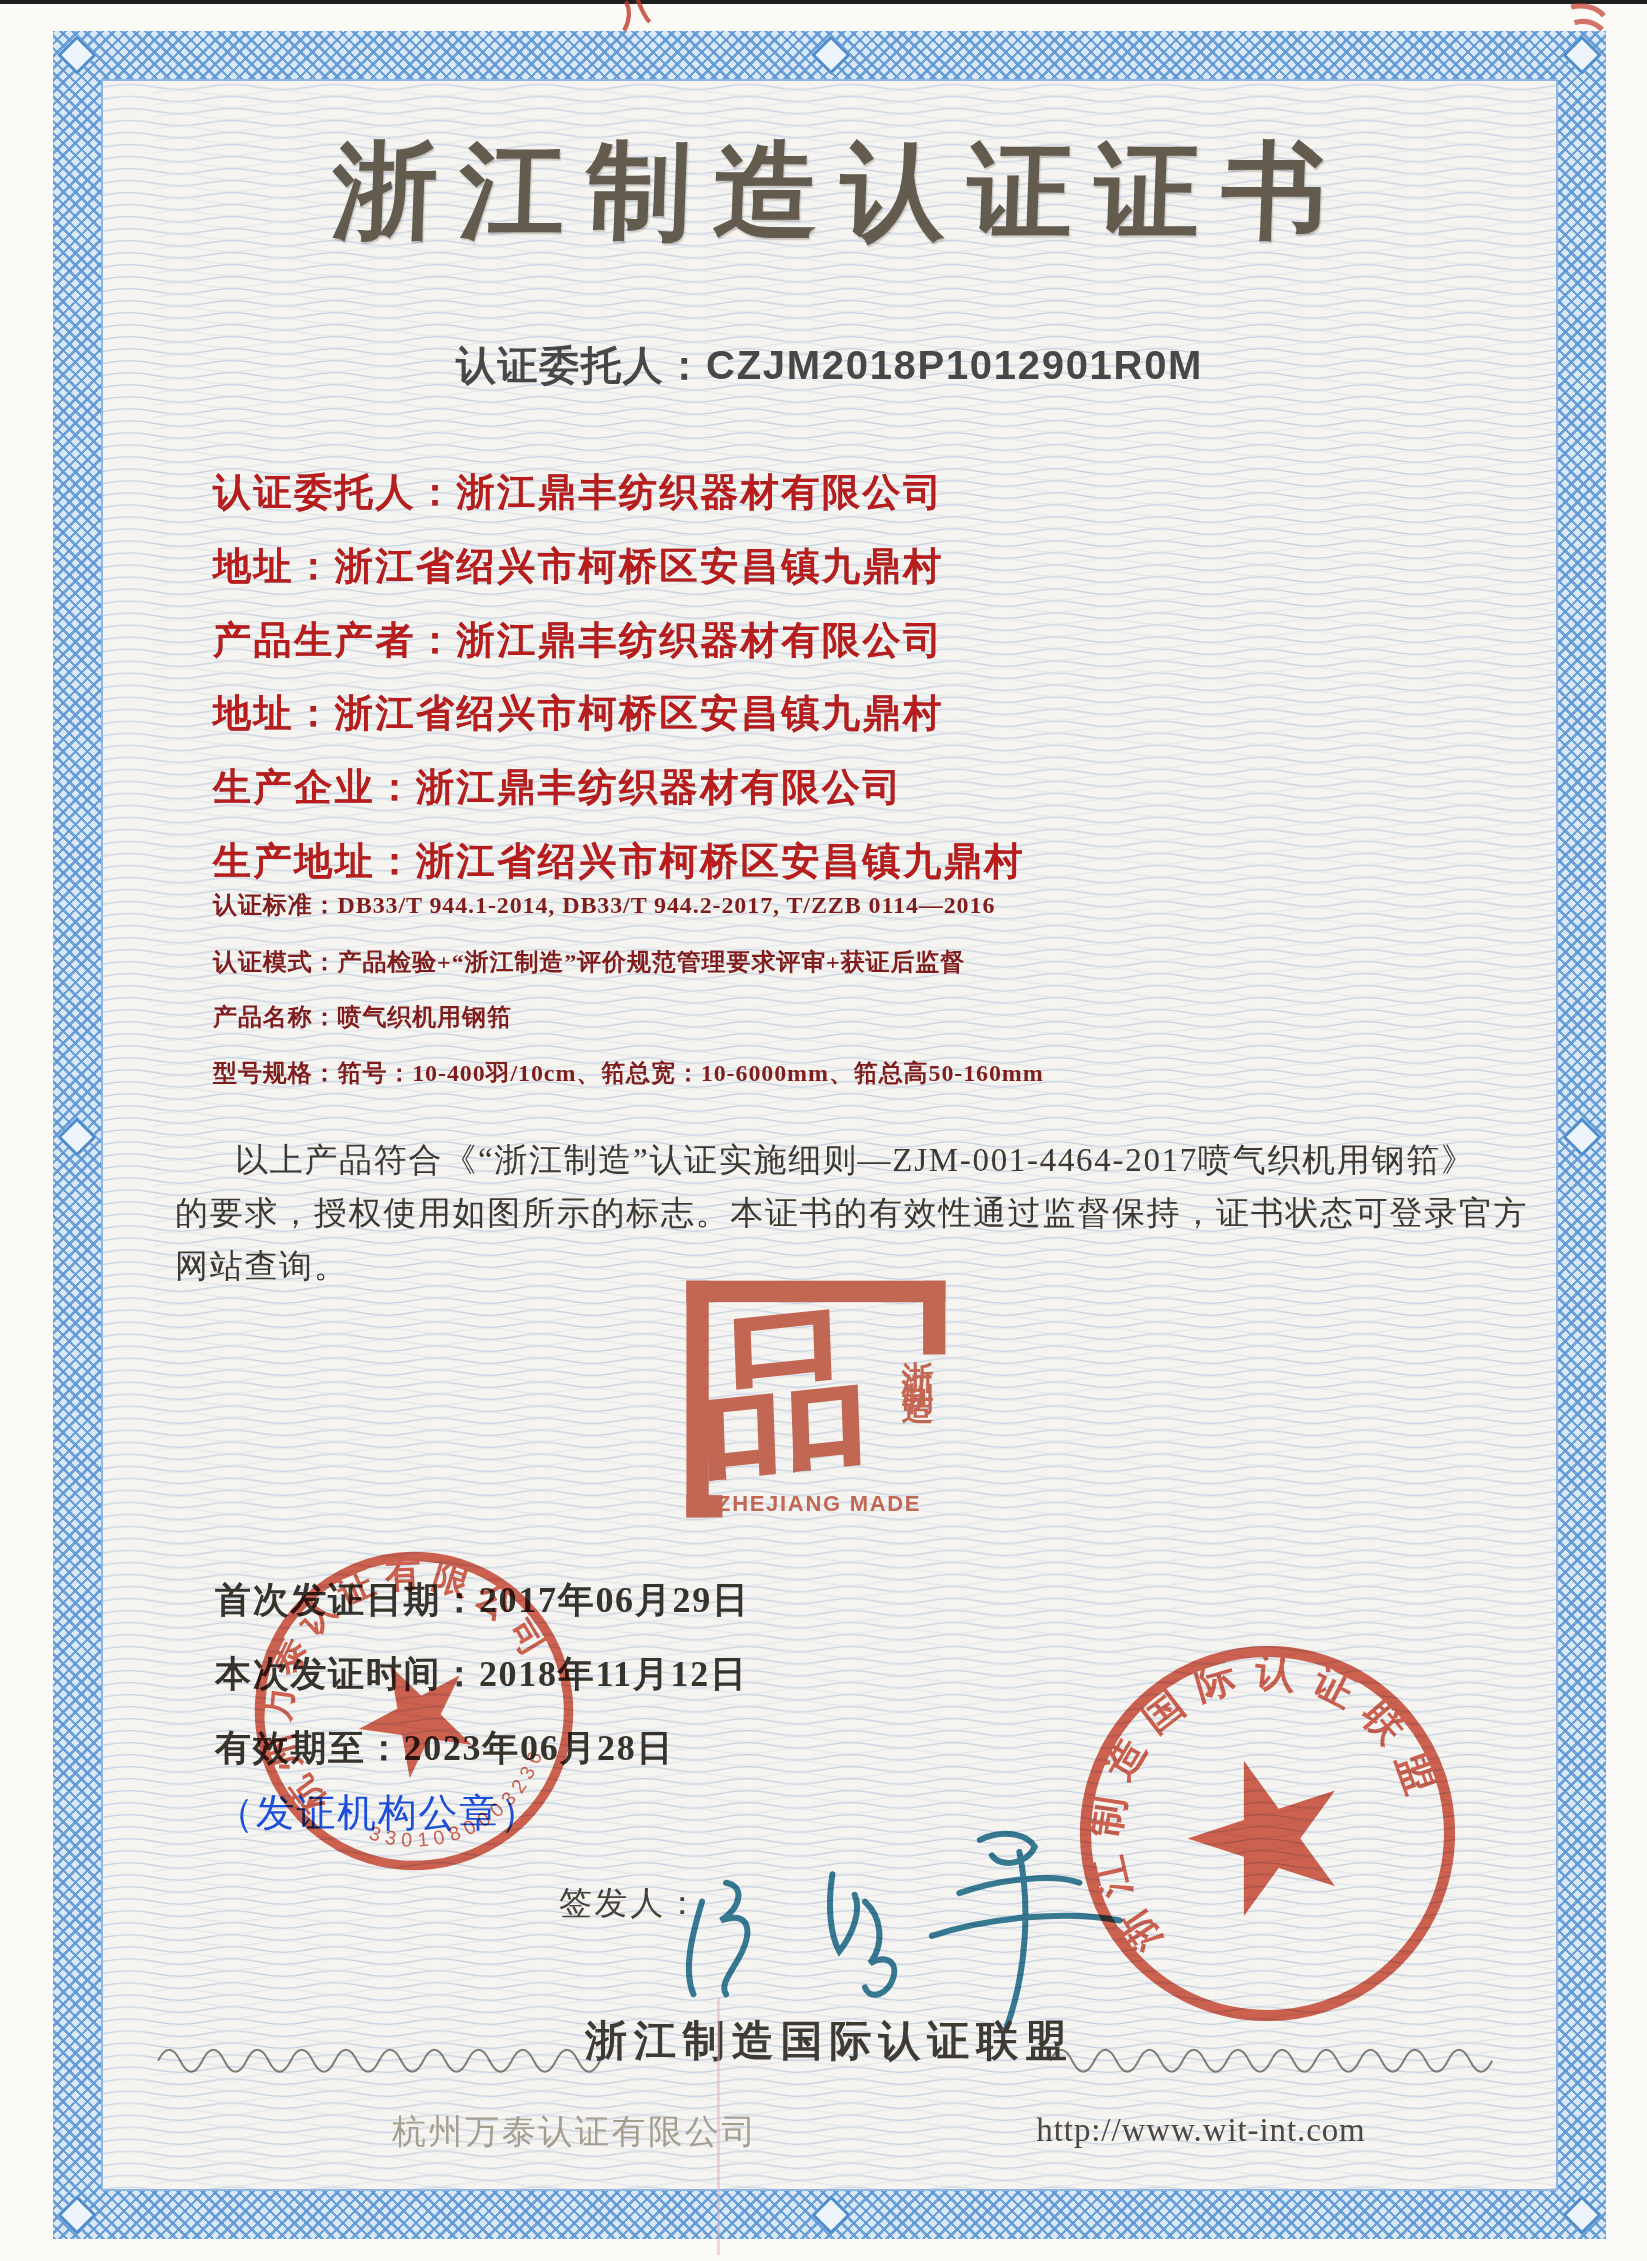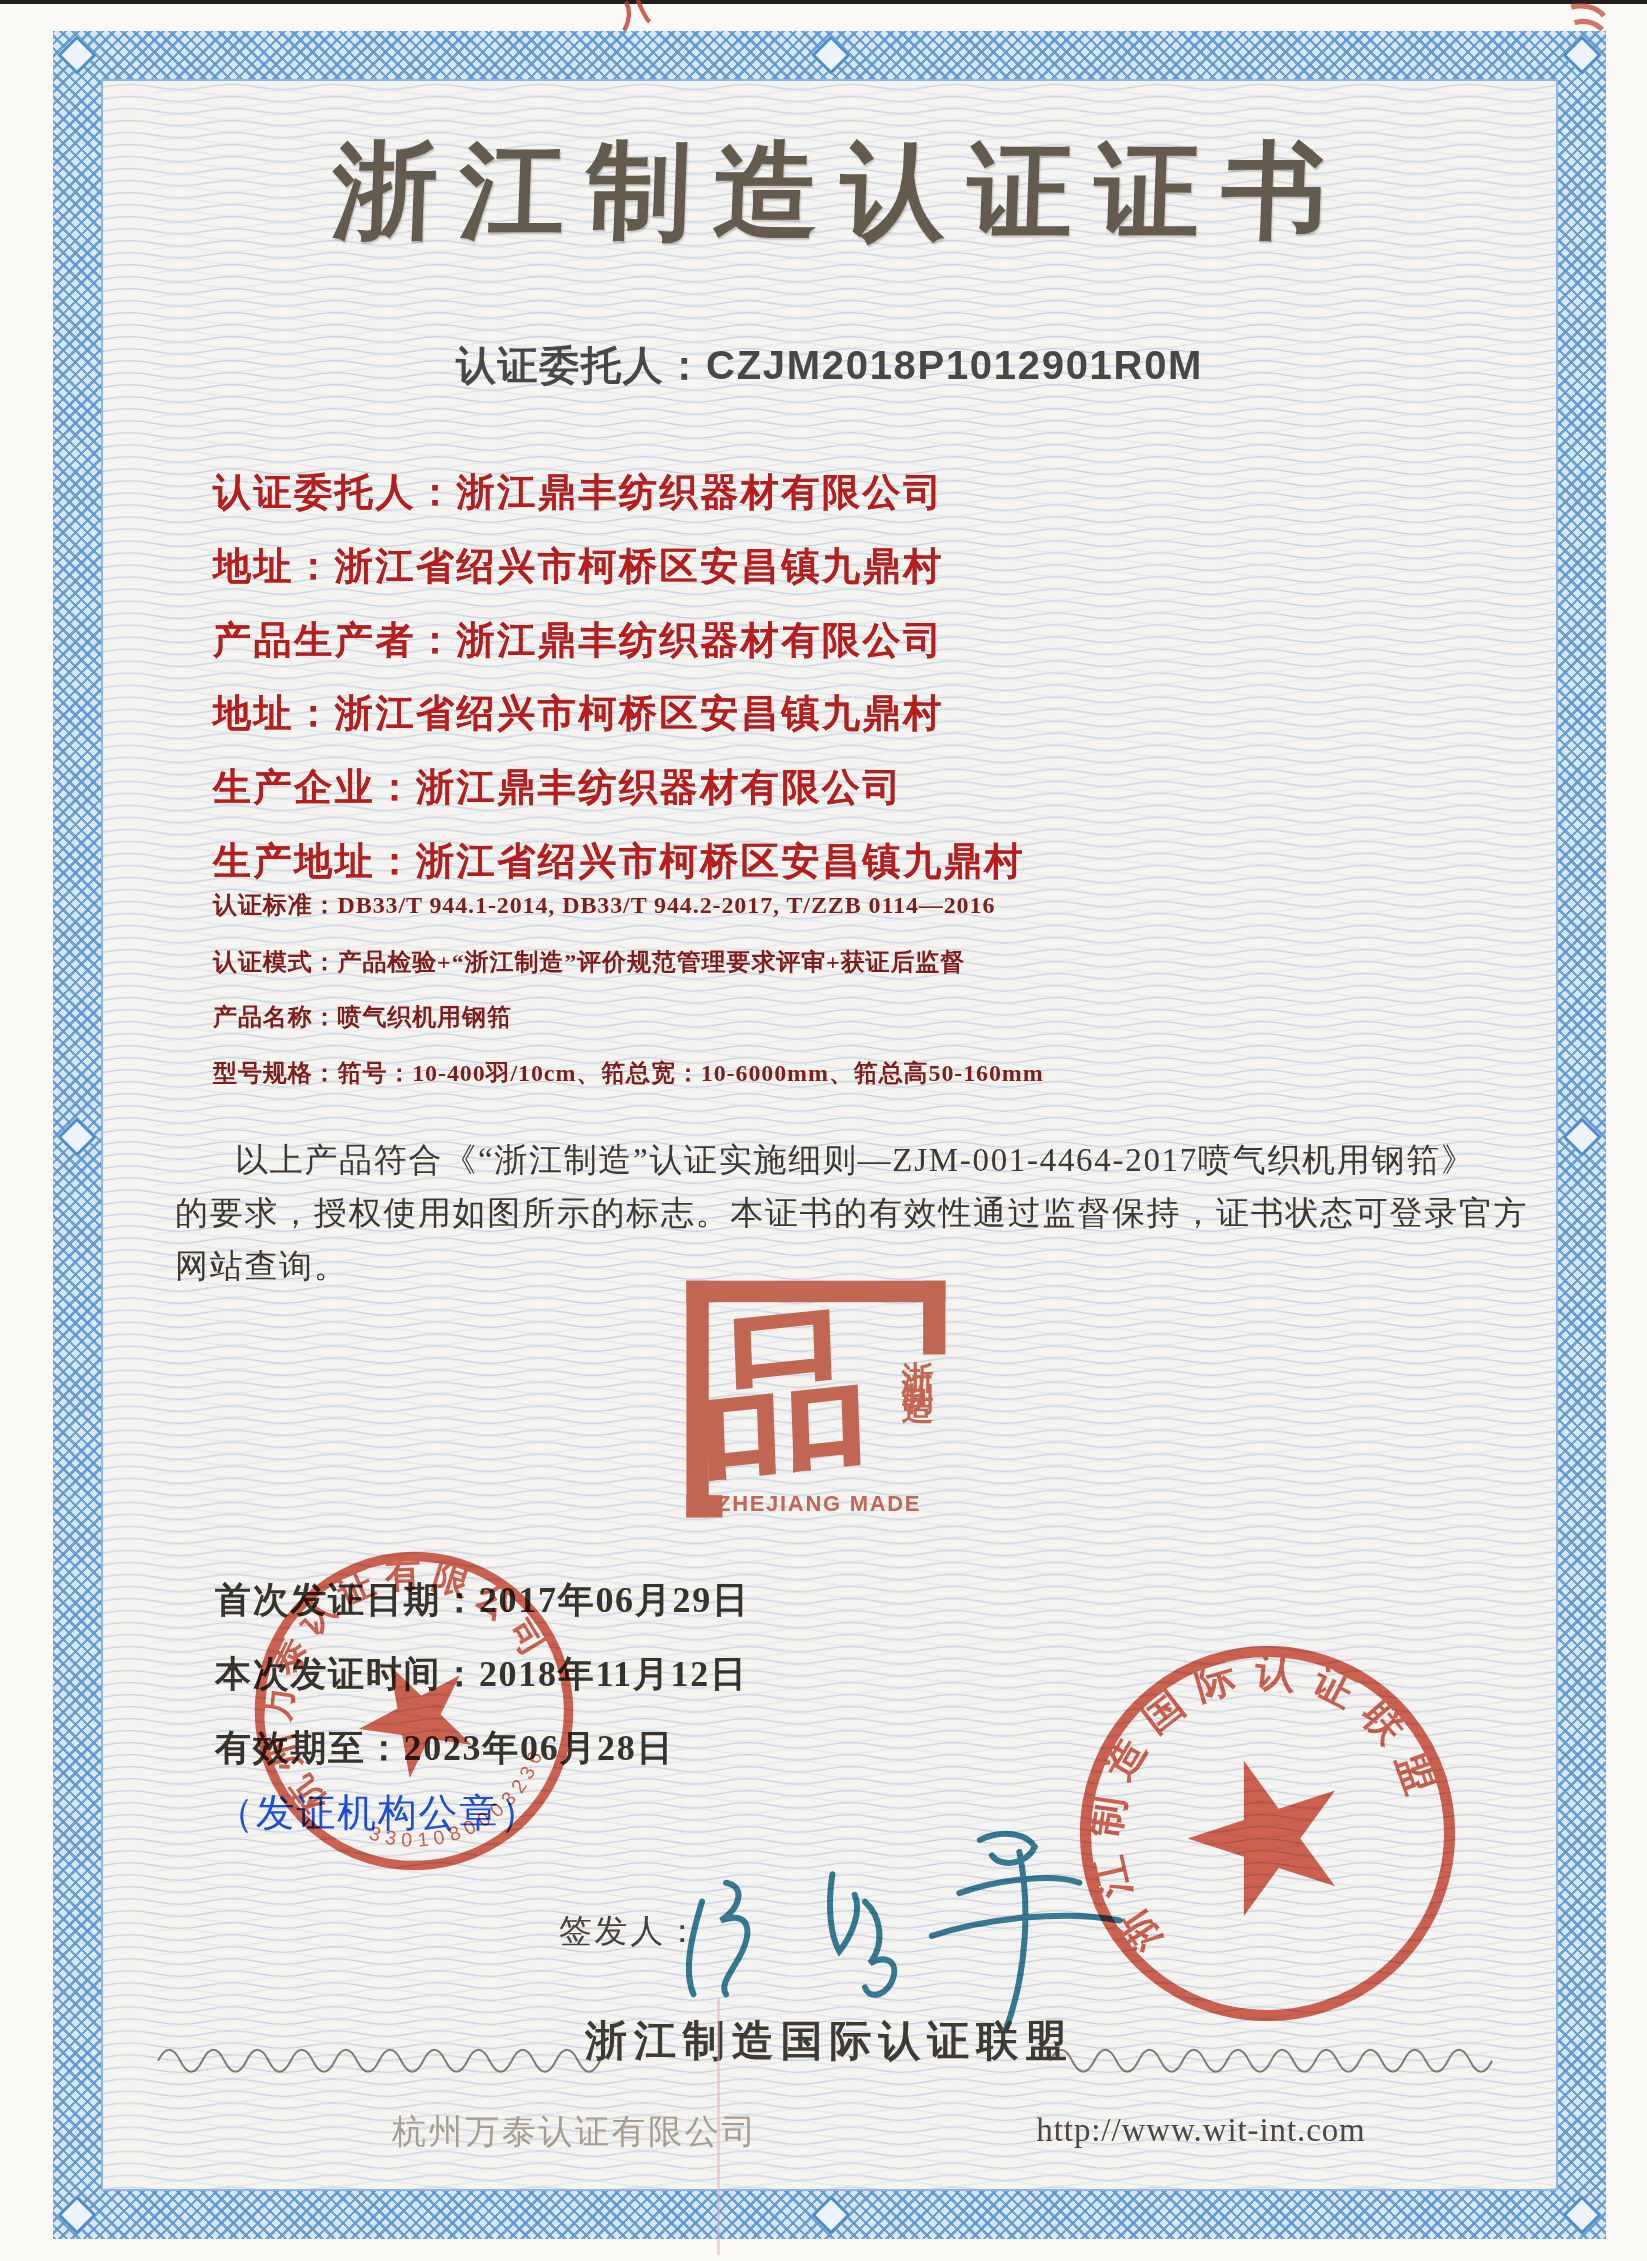--- a/index.html
+++ b/index.html
@@ -47,21 +47,21 @@
     font-size:22px;font-weight:700;color:#bf5d48;letter-spacing:1.7px;white-space:nowrap;}
 
   .date1{top:1487px}.date2{top:1561px}.date3{top:1635px}
   .dateline{position:absolute;left:112px;font-size:36px;font-weight:700;letter-spacing:1.7px;color:#36322c;white-space:nowrap;margin-top:8px;}
   .sealnote{position:absolute;left:112px;top:1705px;font-size:39px;font-weight:400;color:#1d4ed8;letter-spacing:1.7px;}
 
   .seal{position:absolute;mix-blend-mode:multiply;opacity:.88;}
   .seal-issuer{left:129px;top:1448px;}
   .seal-alliance{left:961px;top:1549px;}
 
-  .signer{position:absolute;left:456px;top:1800px;font-size:33px;font-weight:400;color:#46413a;letter-spacing:2.6px;margin-top:28px;}
+  .signer{position:absolute;left:456px;top:1800px;font-size:33px;font-weight:400;color:#46413a;letter-spacing:2.6px;}
   .signature{position:absolute;left:549px;top:1692px;mix-blend-mode:multiply;}
 
   .flourish{position:absolute;top:1961px;}
   .fl-l{left:48px}.fl-r{left:940px}
   .ftitle{position:absolute;top:1932px;left:0;width:100%;text-align:center;font-size:42px;font-weight:700;
     color:#3e3a34;letter-spacing:6.9px;}
   .fissuer{position:absolute;left:232px;top:2028px;width:480px;text-align:center;font-size:34px;
     color:#a59d90;letter-spacing:2.6px;}
   .fweb{position:absolute;left:858px;top:2031px;width:480px;text-align:center;font-size:33px;color:#4c4741;letter-spacing:0.9px;}
 

